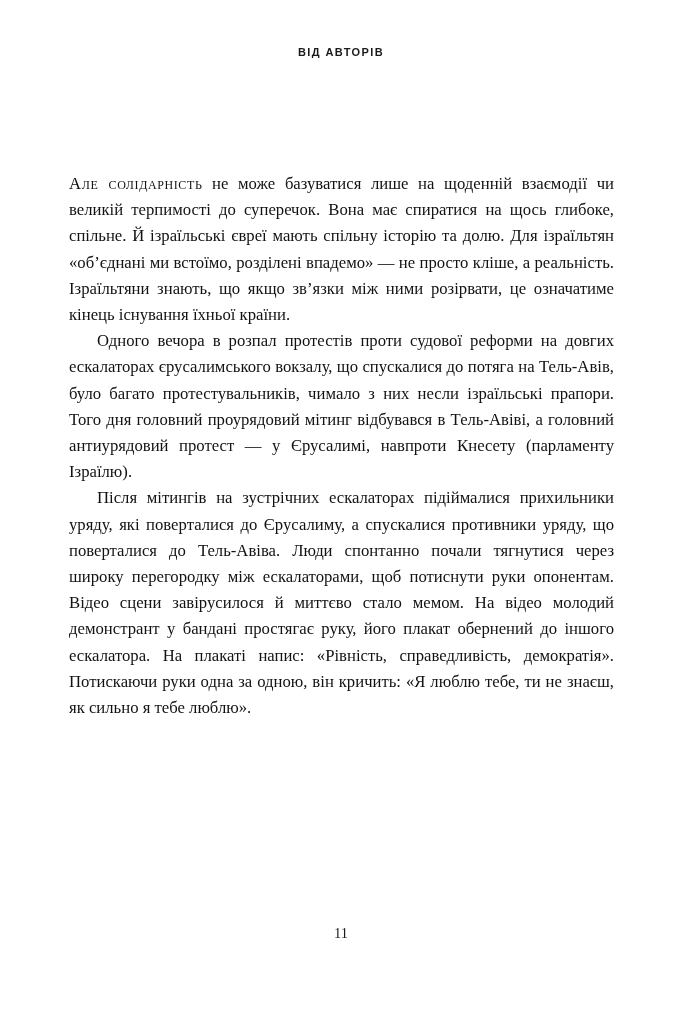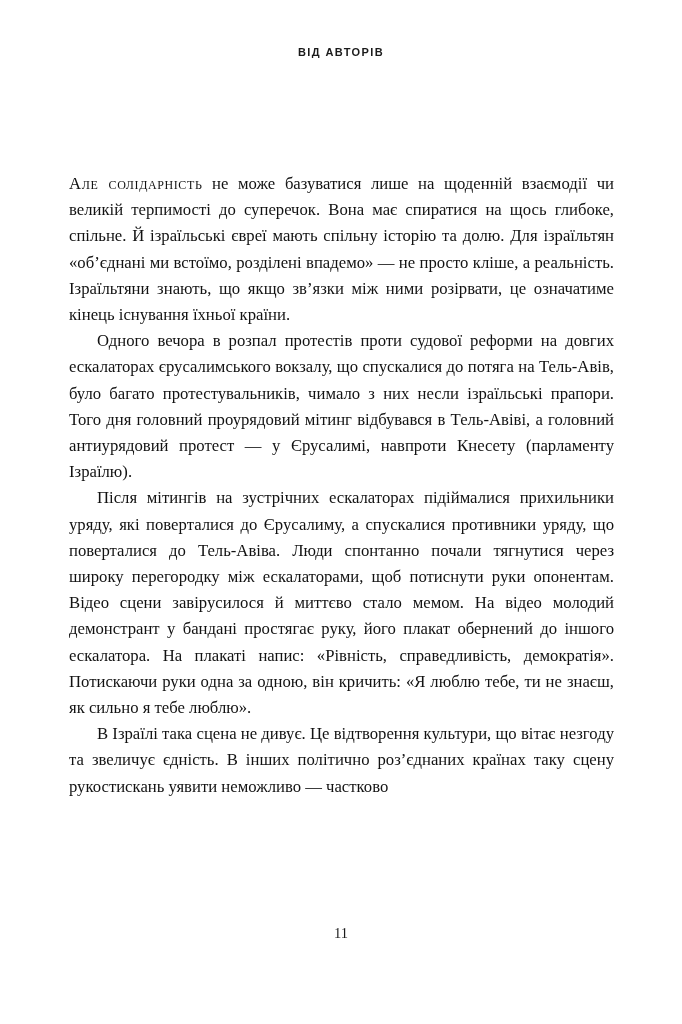--- a/index.html
+++ b/index.html
@@ -83,18 +83,17 @@
 
 <div class="page">
 
   <div class="running-head">ВІД АВТОРІВ</div>
 
 
   <div class="body-block" id="para-group">
     <p><span class="smallcaps">Але солідарність</span><span> не може базуватися лише на щоденній взаємодії чи великій терпимості до суперечок. Вона має спиратися на щось глибоке, спільне. Й ізраїльські євреї мають спільну історію та долю. Для ізраїльтян «об’єднані ми встоїмо, розділені впадемо» — не просто кліше, а реальність. Ізраїльтяни знають, що якщо зв’язки між ними розірвати, це означатиме кінець існування їхньої країни.</span></p>
     <p class="indent">Одного вечора в розпал протестів проти судової реформи на довгих ескалаторах єрусалимського вокзалу, що спускалися до потяга на Тель-Авів, було багато протестувальників, чимало з них несли ізраїльські прапори. Того дня головний проурядовий мітинг відбувався в Тель-Авіві, а головний антиурядовий протест — у Єрусалимі, навпроти Кнесету (парламенту Ізраїлю).</p>
     <p class="indent">Після мітингів на зустрічних ескалаторах підіймалися прихильники уряду, які поверталися до Єрусалиму, а спускалися противники уряду, що поверталися до Тель-Авіва. Люди спонтанно почали тягнутися через широку перегородку між ескалаторами, щоб потиснути руки опонентам. Відео сцени завірусилося й миттєво стало мемом. На відео молодий демонстрант у бандані простягає руку, його плакат обернений до іншого ескалатора. На плакаті напис: «Рівність, справедливість, демократія». Потискаючи руки одна за одною, він кричить: «Я люблю тебе, ти не знаєш, як сильно я тебе люблю».</p>
-    <p class="indent last-line-nojustify">В Ізраїлі така сцена не дивує. Це відтворення культури, що вітає незгоду та звеличує єдність. В інших політично роз’єднаних країнах таку сцену рукостискань уявити неможливо — частково</p>
   </div>
 
   <div class="folio">11</div>
 
 </div>
 
 </body></html>

